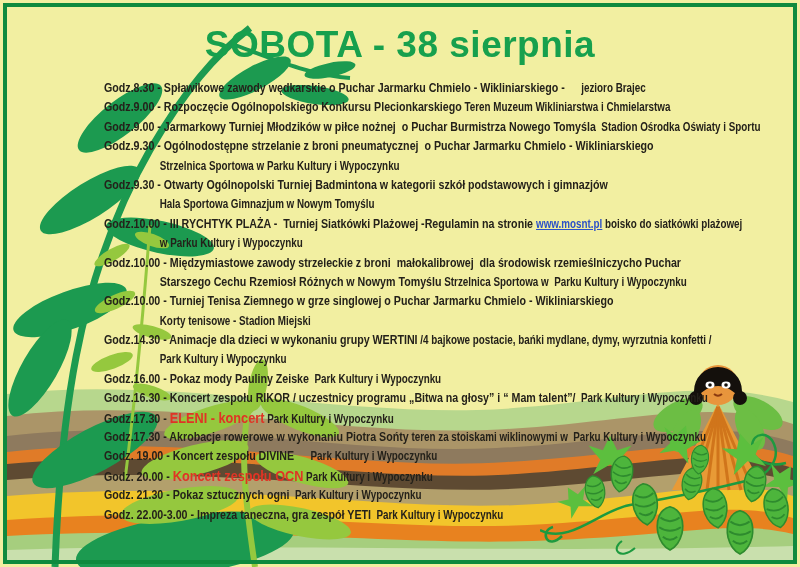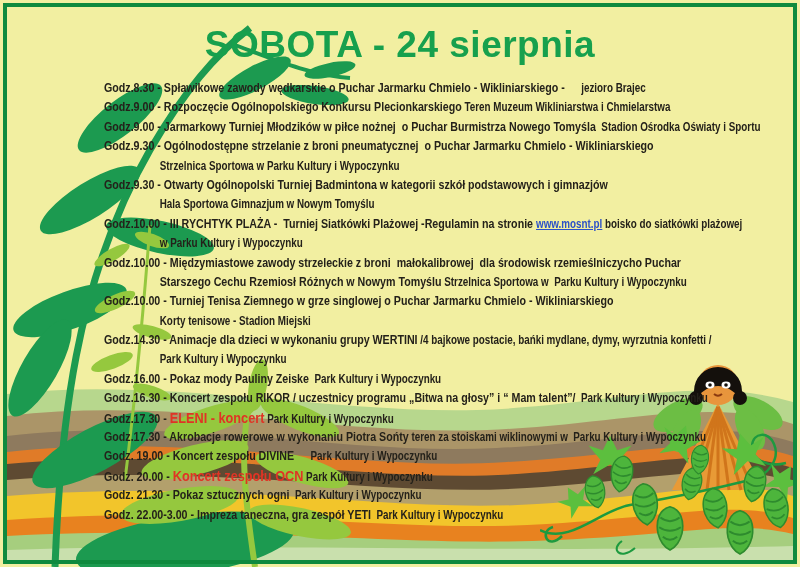--- a/index.html
+++ b/index.html
@@ -136,21 +136,21 @@
       <use href="#cone" transform="translate(152,142) scale(0.9) rotate(12)"></use>
       <use href="#cone" transform="translate(175,166) scale(1.1) rotate(-8)"></use>
       <use href="#cone" transform="translate(200,190) scale(1.2)"></use>
       <use href="#cone" transform="translate(215,142) scale(1.0) rotate(10)"></use>
       <use href="#cone" transform="translate(236,166) scale(1.1) rotate(-12)"></use>
       <use href="#cone" transform="translate(160,118) scale(0.8) rotate(6)"></use>
     </g>
   </g>
 </svg>
 
-<div class="title">SOBOTA - 24 sierpnia</div>
+<div class="title">SOBOTA - 38 sierpnia</div>
 
 <div class="events">
     <div class="line"><span class="seg-main">Godz.8.30 - Spławikowe zawody wędkarskie o Puchar Jarmarku Chmielo - Wikliniarskiego -</span><span class="seg-loc">      jezioro Brajec</span></div>
     <div class="line"><span class="seg-main">Godz.9.00 - Rozpoczęcie Ogólnopolskiego Konkursu Plecionkarskiego</span><span class="seg-loc"> Teren Muzeum Wikliniarstwa i Chmielarstwa</span></div>
     <div class="line"><span class="seg-main">Godz.9.00 - Jarmarkowy Turniej Młodzików w piłce nożnej  o Puchar Burmistrza Nowego Tomyśla</span><span class="seg-loc">  Stadion Ośrodka Oświaty i Sportu</span></div>
     <div class="line"><span class="seg-main">Godz.9.30 - Ogólnodostępne strzelanie z broni pneumatycznej  o Puchar Jarmarku Chmielo - Wikliniarskiego</span></div>
     <div class="line cont"><span class="seg-loc">Strzelnica Sportowa w Parku Kultury i Wypoczynku</span></div>
     <div class="line"><span class="seg-main">Godz.9.30 - Otwarty Ogólnopolski Turniej Badmintona w kategorii szkół podstawowych i gimnazjów</span></div>
     <div class="line cont"><span class="seg-loc">Hala Sportowa Gimnazjum w Nowym Tomyślu</span></div>
     <div class="line"><span class="seg-main">Godz.10.00 - III RYCHTYK PLAŻA -  Turniej Siatkówki Plażowej -Regulamin na stronie </span><span class="seg-link">www.mosnt.pl</span><span class="seg-loc"> boisko do siatkówki plażowej</span></div>

